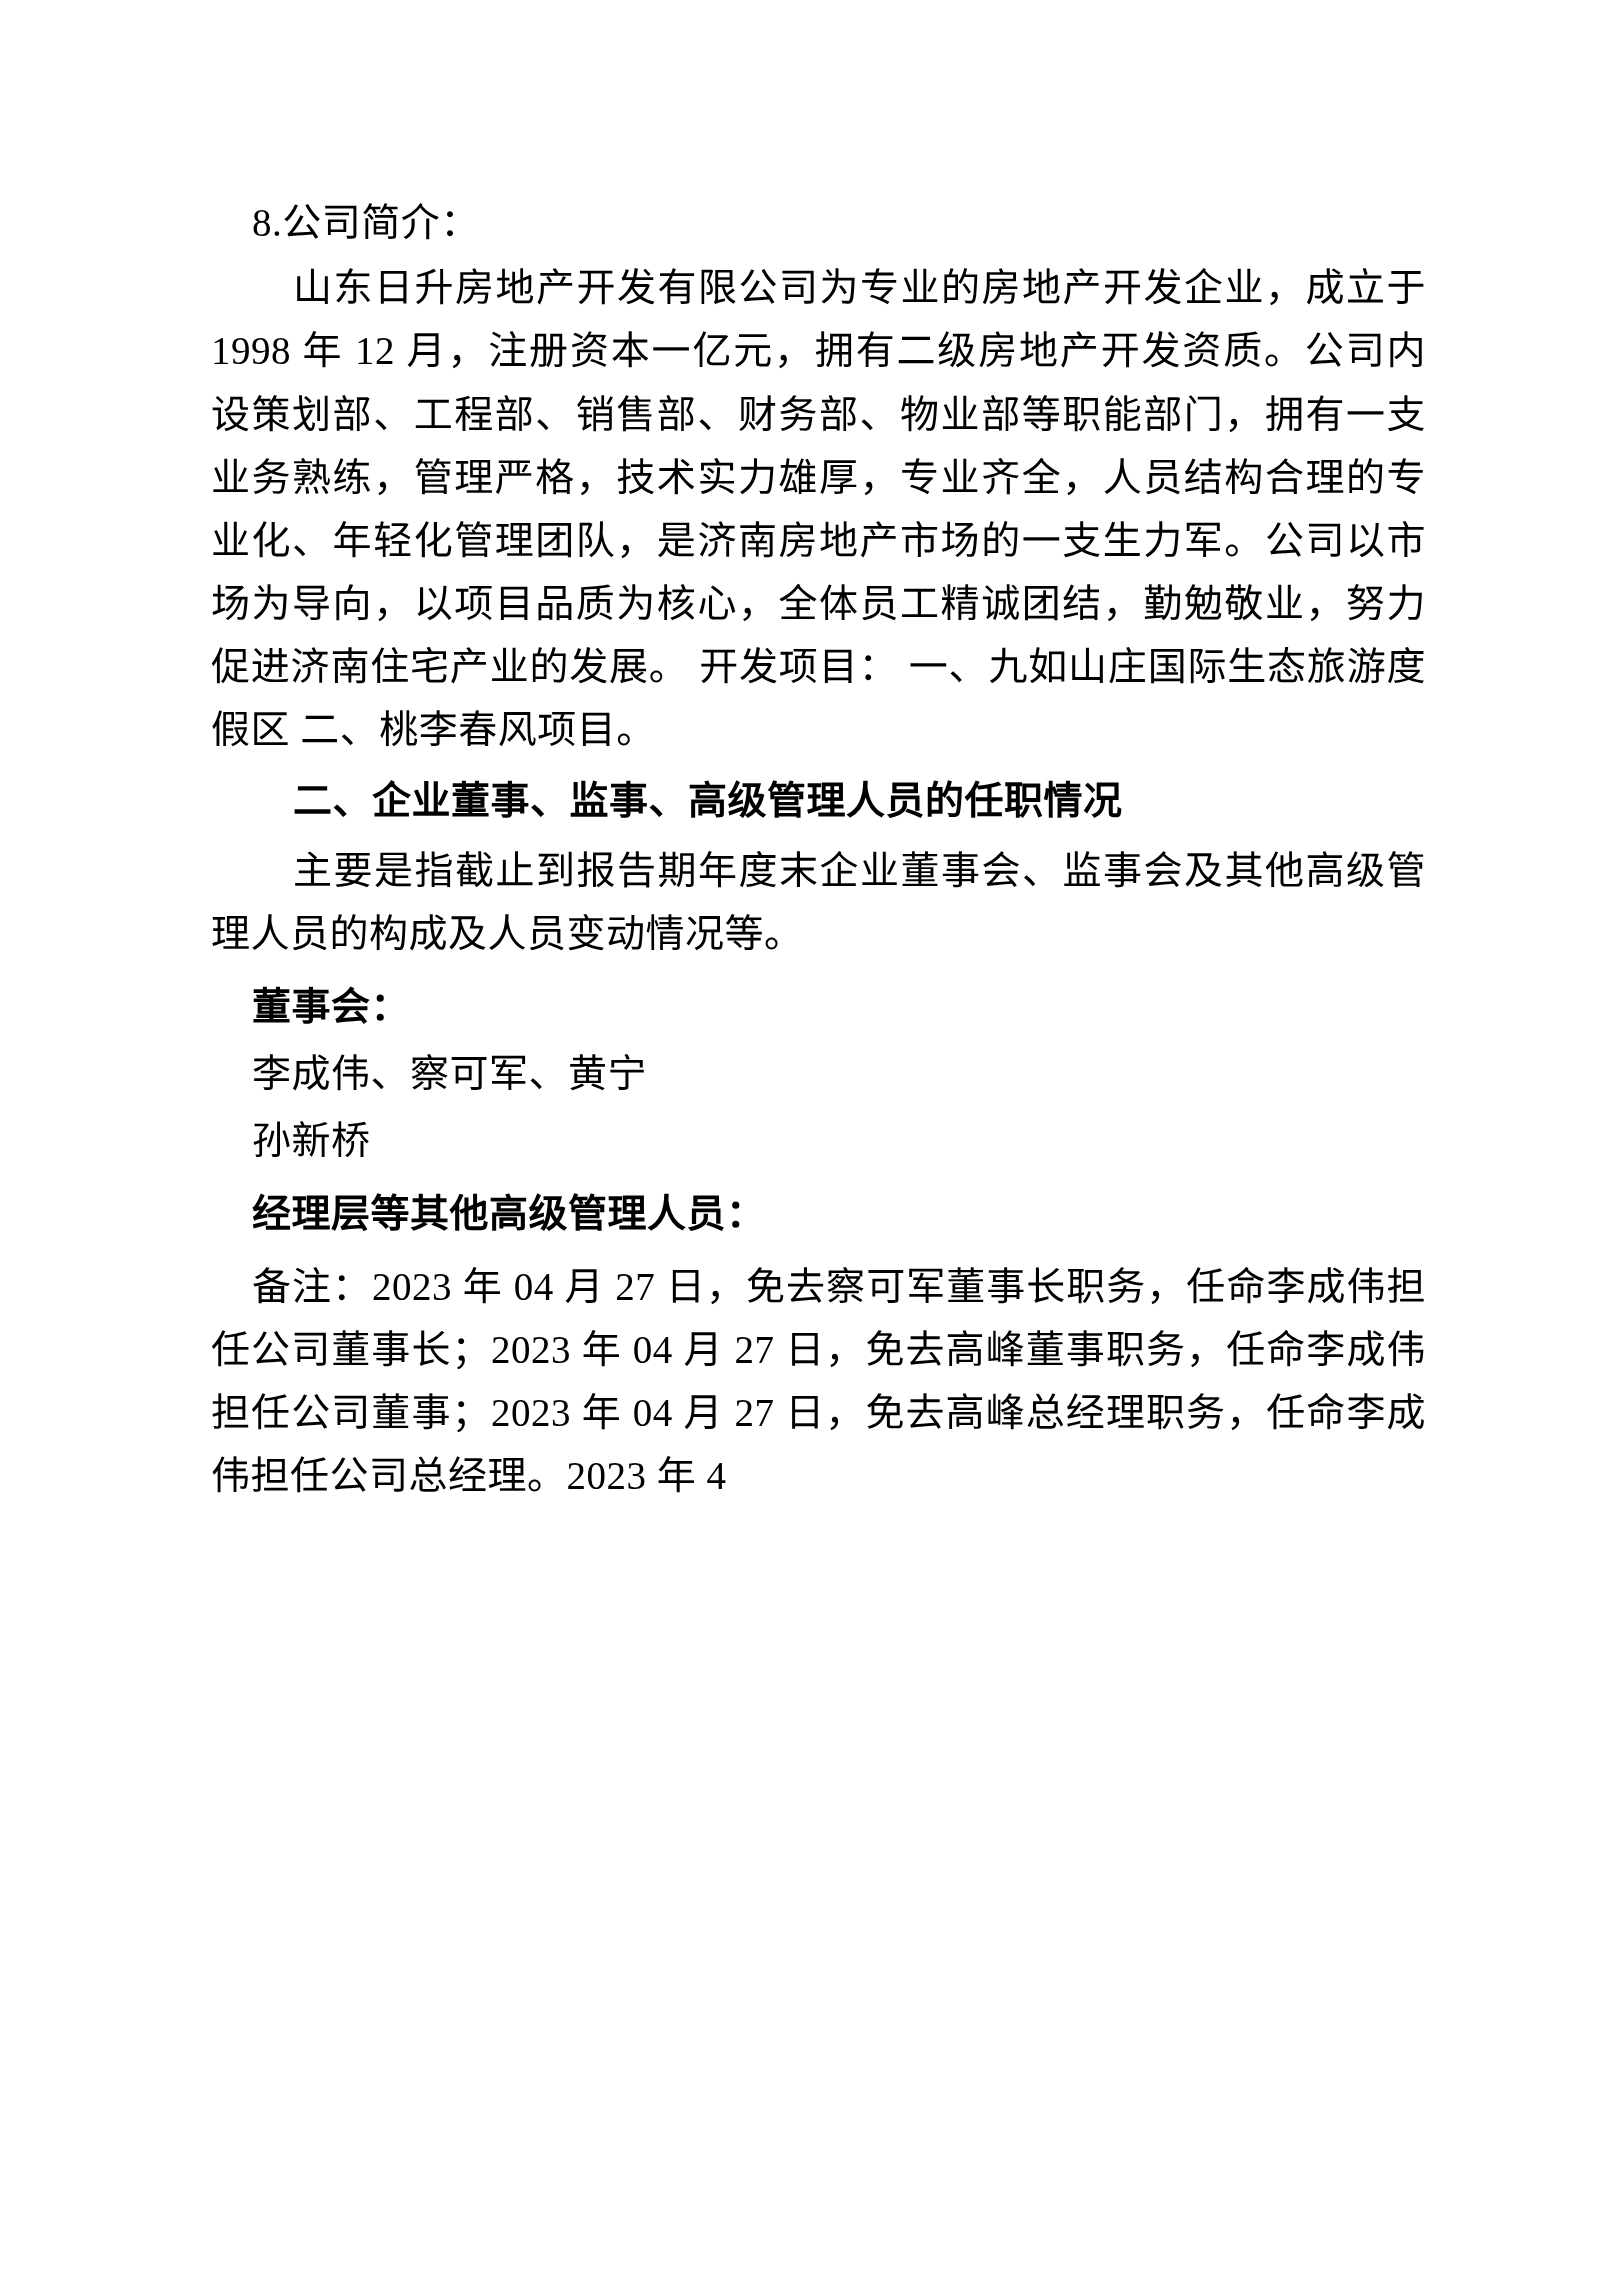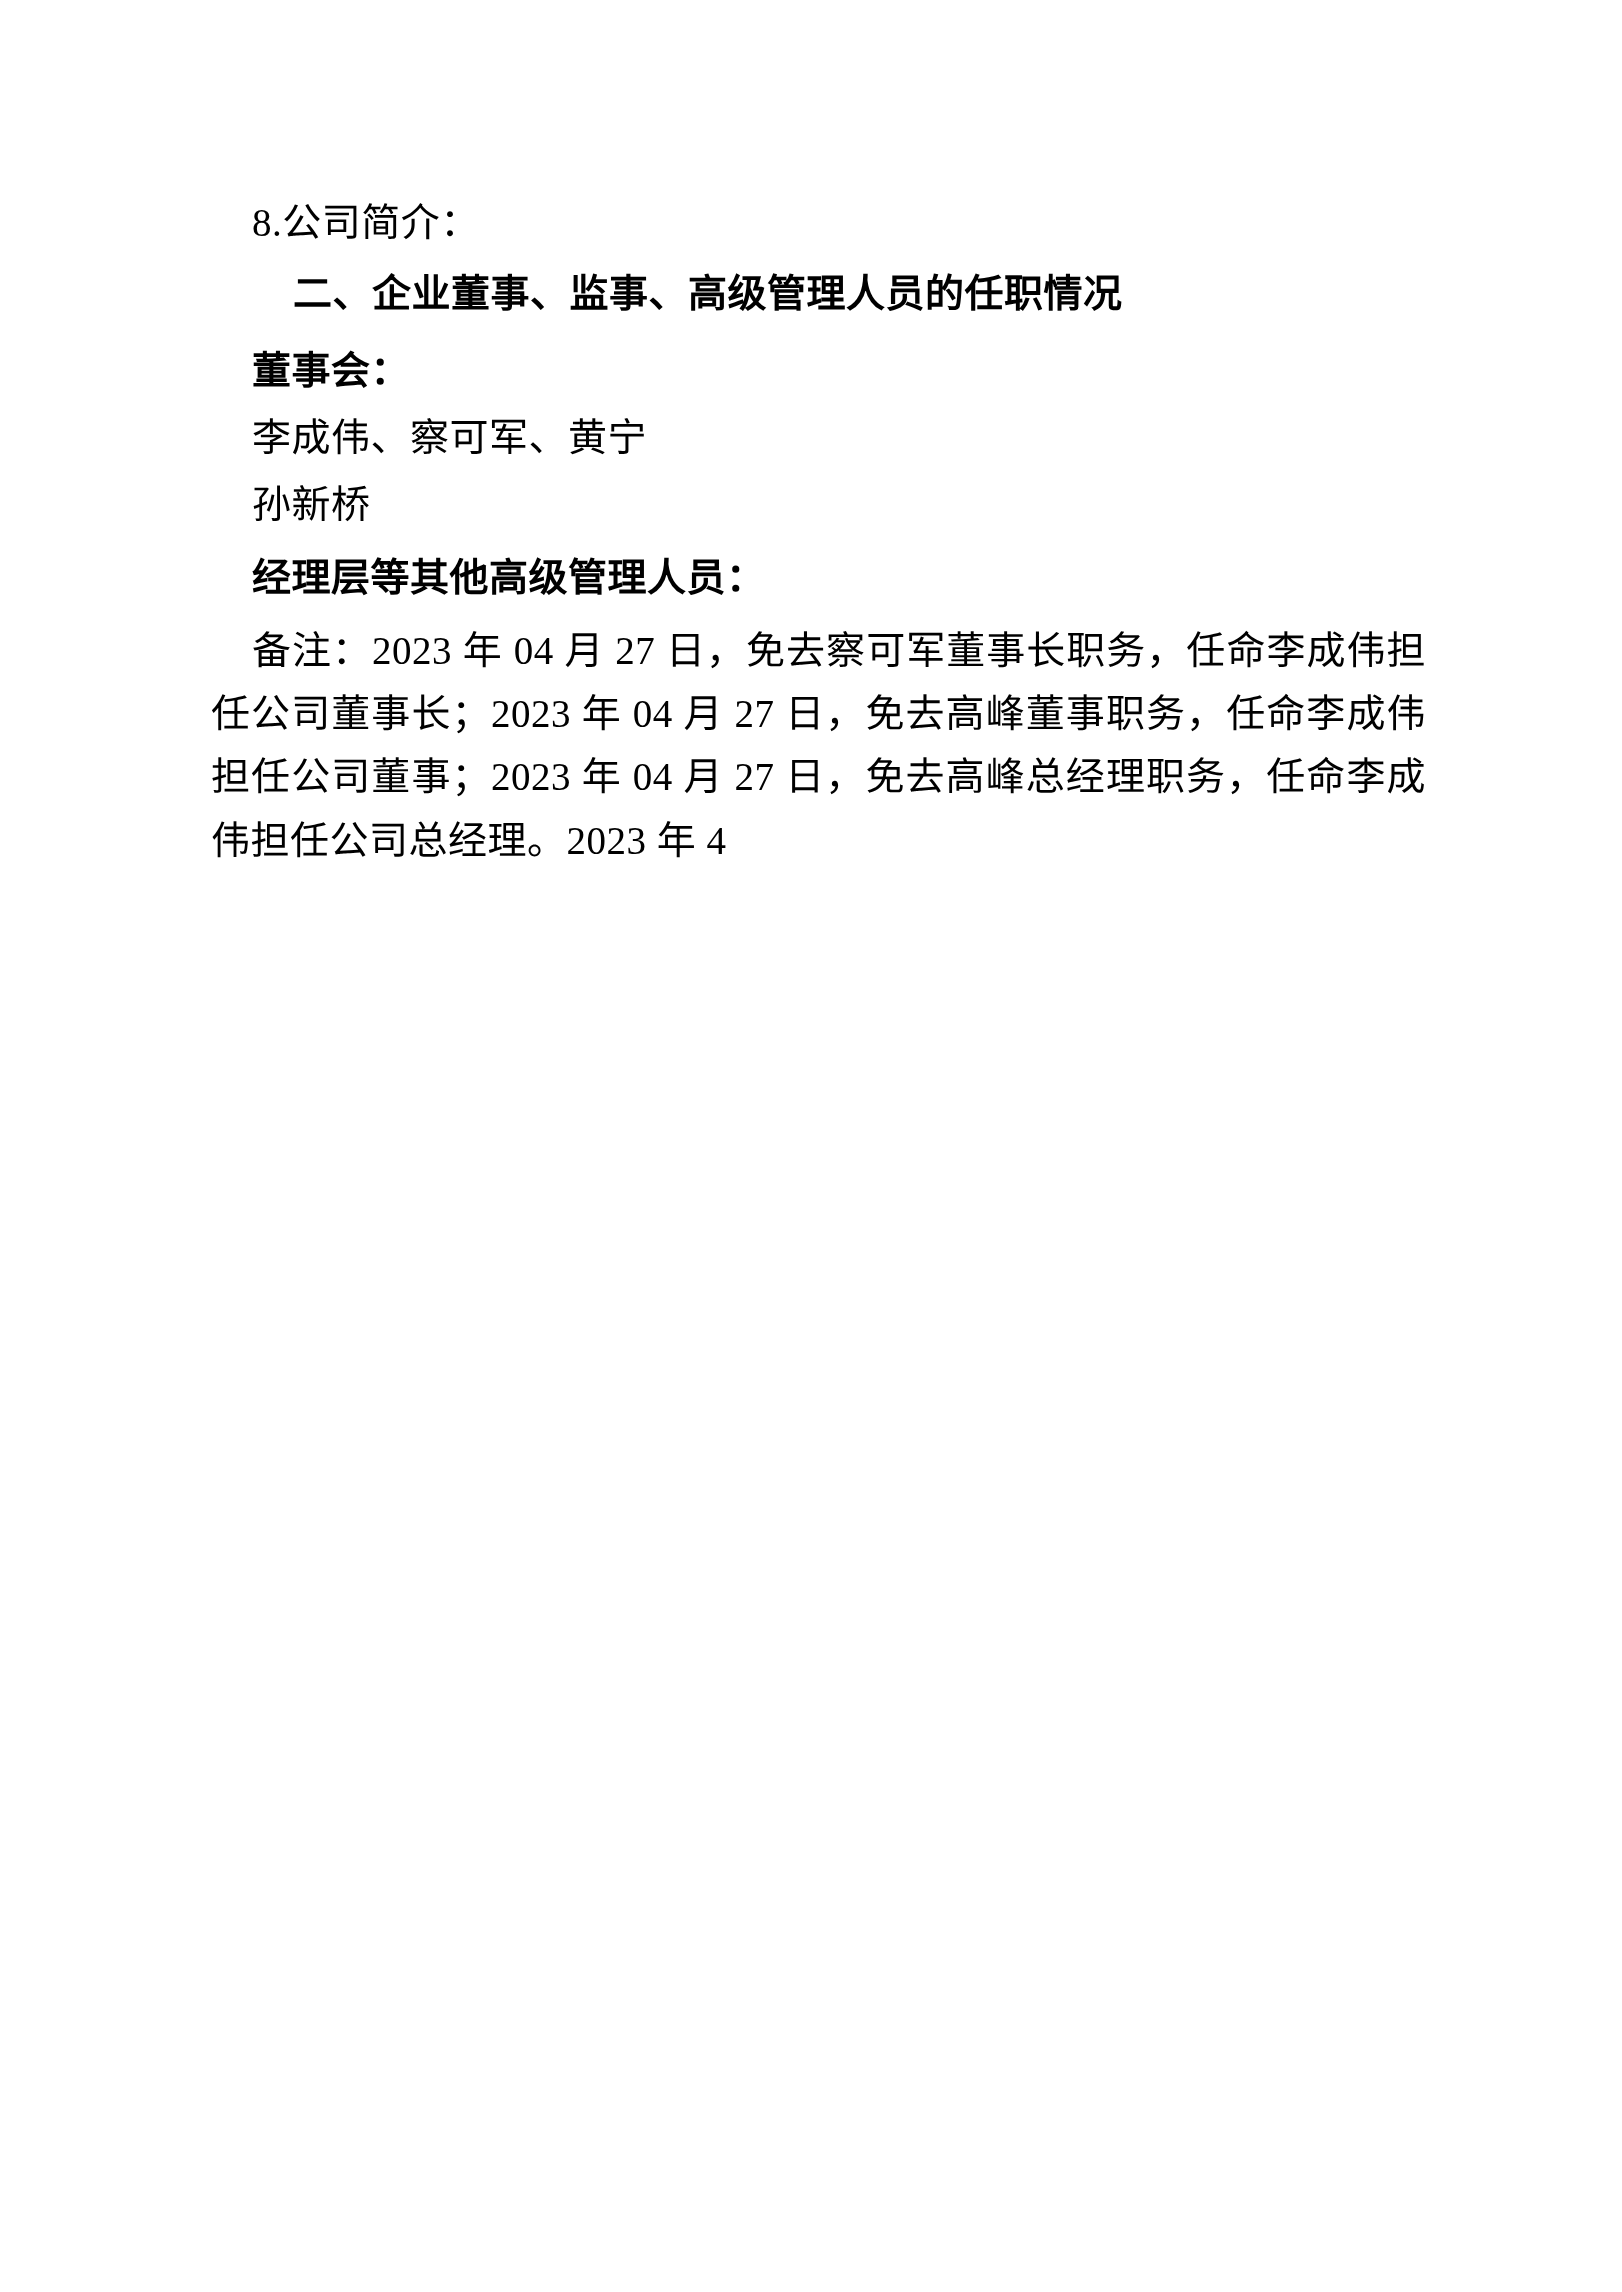--- a/index.html
+++ b/index.html
@@ -59,23 +59,25 @@
   }
 </style>
 </head>
 <body>
 
 <div class="page">
   <div class="doc-body">
 
     <p class="para indent-1">8.公司简介：</p>
 
+    <p class="para indent-2">山东日升房地产开发有限公司为专业的房地产开发企业，成立于 1998 年 12 月，注册资本一亿元，拥有二级房地产开发资质。公司内设策划部、工程部、销售部、财务部、物业部等职能部门，拥有一支业务熟练，管理严格，技术实力雄厚，专业齐全，人员结构合理的专业化、年轻化管理团队，是济南房地产市场的一支生力军。公司以市场为导向，以项目品质为核心，全体员工精诚团结，勤勉敬业，努力促进济南住宅产业的发展。 开发项目： 一、九如山庄国际生态旅游度假区 二、桃李春风项目。</p>
 
     <p class="heading">二、企业董事、监事、高级管理人员的任职情况</p>
 
+    <p class="para indent-2">主要是指截止到报告期年度末企业董事会、监事会及其他高级管理人员的构成及人员变动情况等。</p>
 
     <p class="subheading">董事会：</p>
 
     <p class="names">李成伟、察可军、黄宁</p>
 
 
     <p class="names">孙新桥</p>
 
     <p class="subheading">经理层等其他高级管理人员：</p>
 

